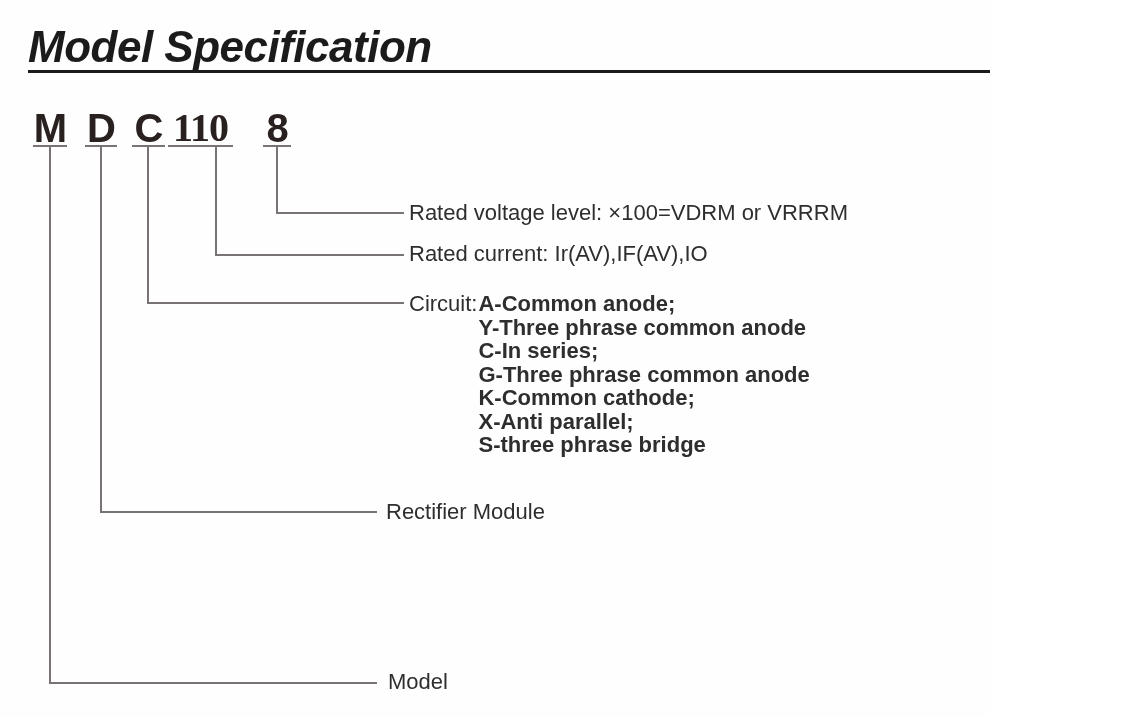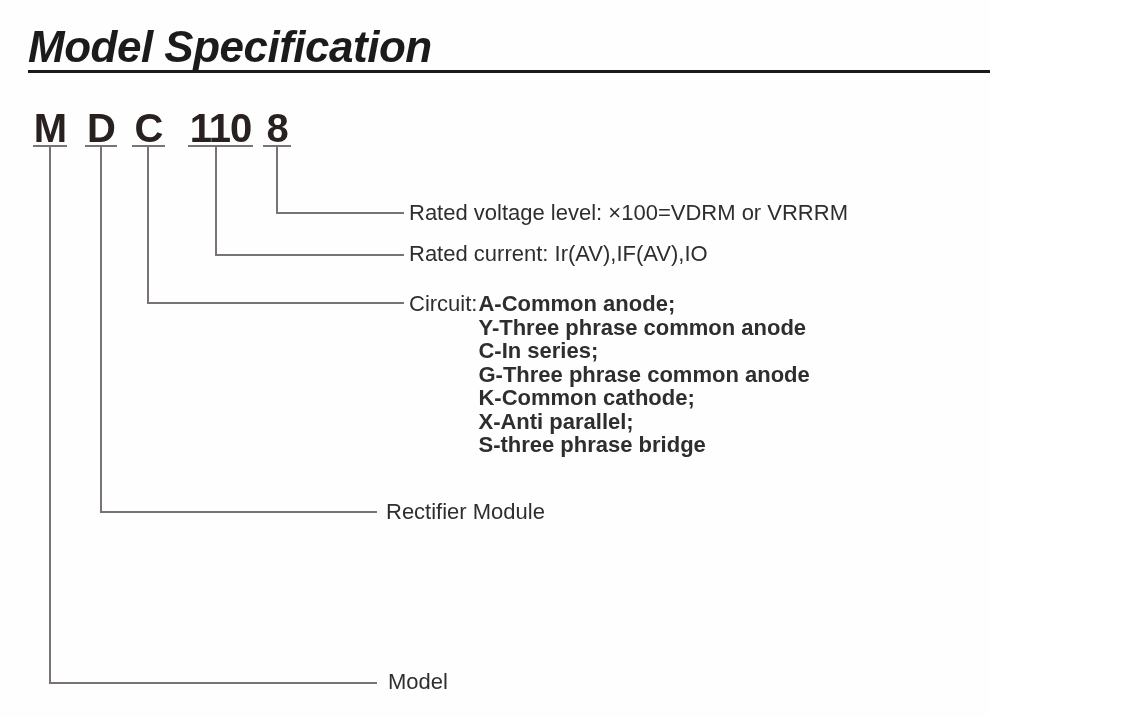--- a/index.html
+++ b/index.html
@@ -48,21 +48,21 @@
     justify-content: center;
     font-size: 40px;
     font-weight: bold;
     line-height: 34px;
     color: #28211f;
     letter-spacing: -1px;
   }
   .part-m   { left: 33px;  width: 34px; }
   .part-d   { left: 85px;  width: 32px; }
   .part-c   { left: 132px; width: 33px; }
-  .part-110 { left: 188px; width: 65px; }
+  .part-110 { left: 168px; width: 65px; font-family: Liberation Serif, serif; }
   .part-8   { left: 263px; width: 28px; }
   
   .vline, .hline { position: absolute; background: #7a7373; }
   .vline { width: 2px; }
   .hline { height: 2px; }
   .v-8   { left: 276px; top: 147px; height: 67px; }
   .h-8   { left: 276px; top: 212px; width: 128px; }
   .v-110 { left: 215px; top: 147px; height: 109px; }
   .h-110 { left: 215px; top: 254px; width: 189px; }
   .v-c   { left: 147px; top: 147px; height: 157px; }

